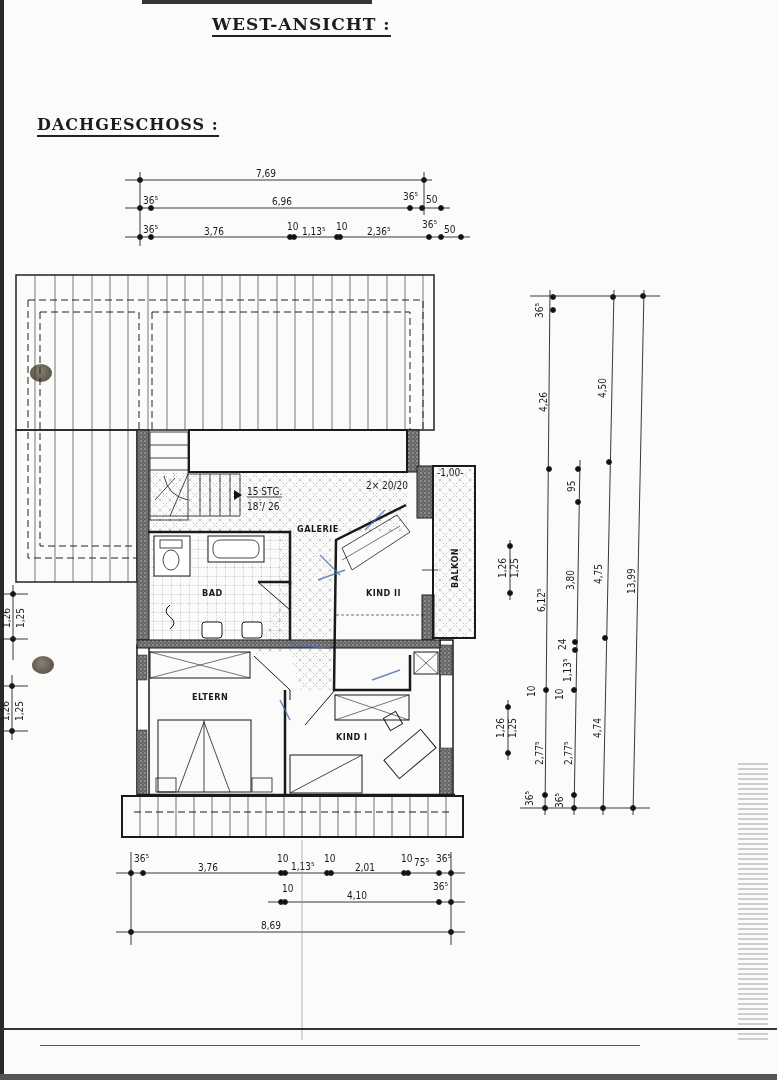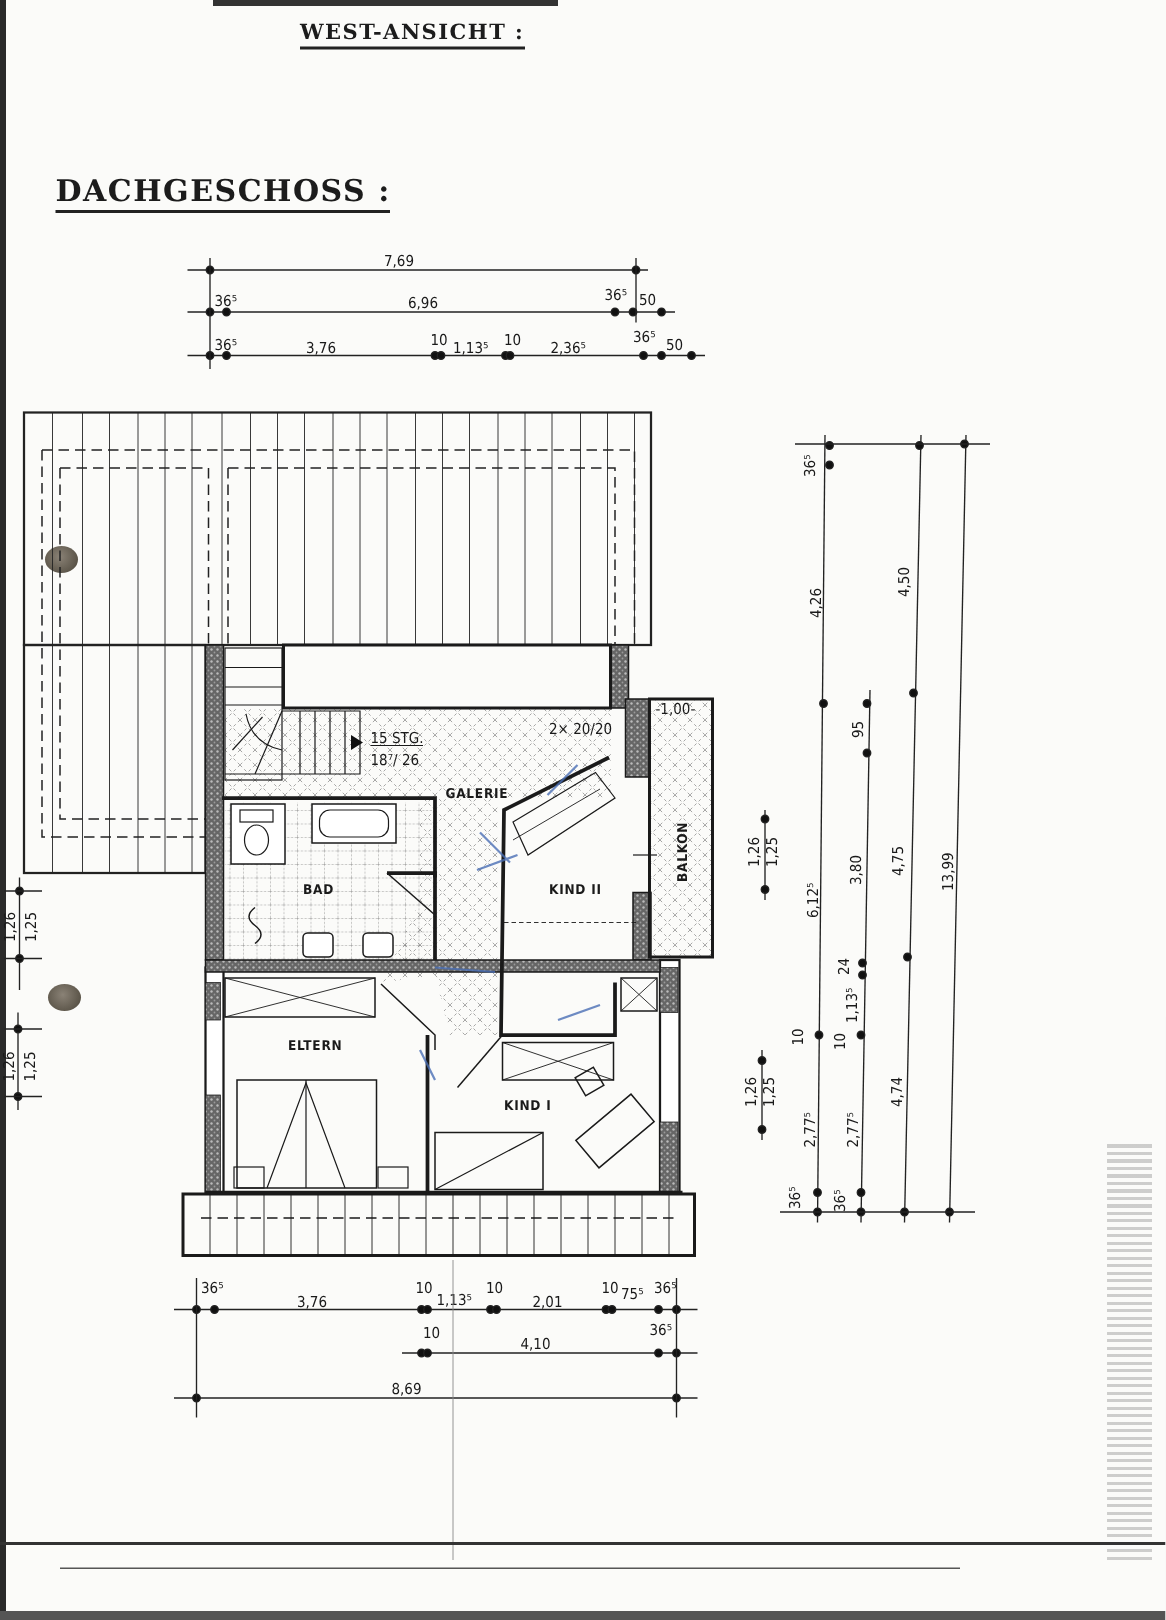--- a/index.html
+++ b/index.html
@@ -14,22 +14,22 @@
   .top-bar { position: absolute; left: 142px; top: 0; width: 230px; height: 4px; background: #333; }
   .bottom-line1 { position: absolute; left: 0; top: 1028px; width: 777px; height: 2px; background: #333; }
   .bottom-line2 { position: absolute; left: 40px; top: 1045px; width: 600px; height: 1px; background: #555; }
   .bottom-band { position: absolute; left: 0; top: 1074px; width: 777px; height: 6px; background: #555; }
   .right-speckle { position: absolute; left: 738px; top: 760px; width: 30px; height: 280px;
     background: repeating-linear-gradient(0deg, rgba(120,120,120,0.35) 0 2px, transparent 2px 5px); }
   .heading {
     position: absolute; font-family: "DejaVu Serif", serif; font-weight: bold;
     color: #1c1c1c; letter-spacing: 1px; border-bottom: 2px solid #222; padding-bottom: 1px;
   }
-  .h-west { left: 200px; top: 14px; font-size: 14px; }
-  .h-dach { left: 37px; top: 115px; font-size: 20px; }
+  .h-west { left: 212px; top: 14px; font-size: 17px; }
+  .h-dach { left: 37px; top: 115px; font-size: 16px; }
   svg text { font-family: "DejaVu Sans Condensed", "DejaVu Sans", sans-serif; fill: #1a1a1a; }
   .dim { font-size: 10px; }
   .room { font-size: 9px; font-weight: bold; letter-spacing: 0.5px; }
   .hole { position: absolute; width: 22px; height: 18px; border-radius: 50%;
     background: radial-gradient(circle at 45% 40%, #8a8276, #4a4438); }
 </style>
 </head>
 <body>
 
 <div class="sheet"></div>

